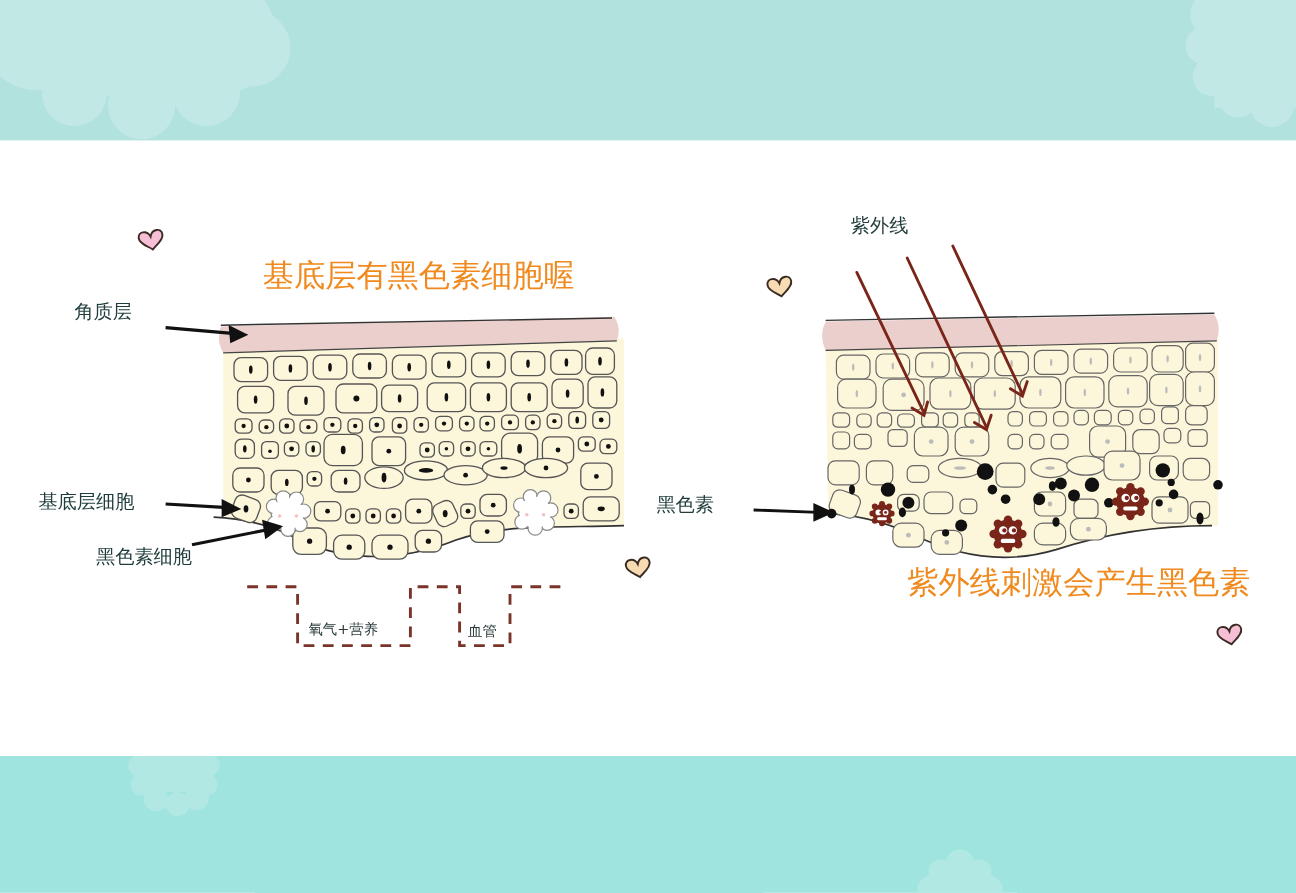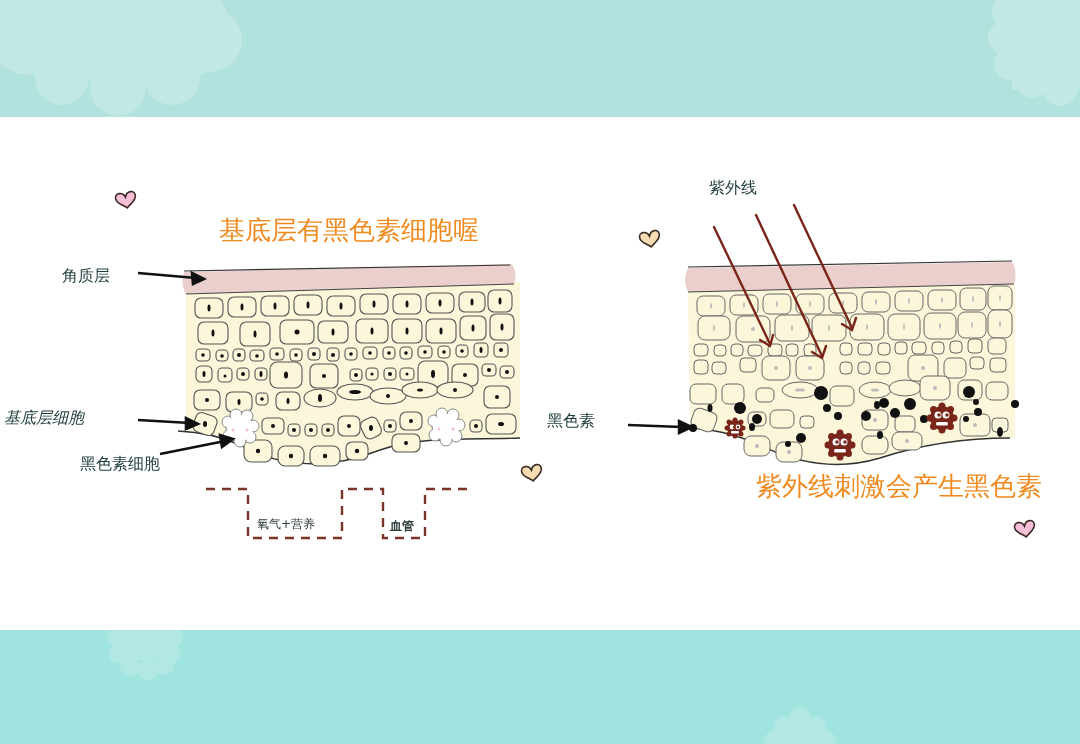--- a/index.html
+++ b/index.html
@@ -311,25 +311,25 @@
   <g stroke="#111" stroke-width="2.6" fill="#111">
     <line x1="138" y1="273" x2="196" y2="278"></line>
     <polygon points="204,279 192,273 193,284"></polygon>
     <line x1="138" y1="420" x2="190" y2="423"></line>
     <polygon points="198,424 186,418 186,429"></polygon>
     <line x1="160" y1="454" x2="225" y2="441"></line>
     <polygon points="233,439 220,435 222,447"></polygon>
   </g>
 </svg>
 
-<div class="label" style="left:62px;top:268px;">角质层</div>
-<div class="label" style="left:4px;top:410px;font-style:italic;">基底层细胞</div>
+<div class="label" style="left:62px;top:252px;">角质层</div>
+<div class="label" style="left:32px;top:410px;">基底层细胞</div>
 <div class="label" style="left:38px;top:456px;margin-left:42px;">黑色素细胞</div>
 <div class="small-label" style="left:257px;top:518px;">氧气+营养</div>
-<div class="small-label" style="left:390px;top:520px;font-weight:bold;">血管</div>
+<div class="small-label" style="left:390px;top:520px;">血管</div>
 
 <svg class="layer" width="1080" height="744">
   <path d="M688,290 L1015,282 L1015,438 C960,440 920,445 880,458 C840,470 800,465 760,445 C730,432 705,428 690,428 Z" fill="#fcf7db"></path>
   <path d="M688,268 L1012,262 Q1018,272 1014,284 L688,292 Q682,280 688,268 Z" fill="#eacfcc"></path>
   <line x1="688" y1="267" x2="1012" y2="261" stroke="#333" stroke-width="1.2"></line>
   <line x1="688" y1="292" x2="1014" y2="284" stroke="#444" stroke-width="1"></line>
   <path d="M685,428 C705,428 730,432 760,445 C800,465 840,470 880,458 C920,445 960,438 1010,438" fill="none" stroke="#333" stroke-width="1.4"></path>
 
   <g fill="#fcf7db" stroke="#666" stroke-width="1">
     <rect x="697" y="296" width="28" height="20" rx="6"></rect>

